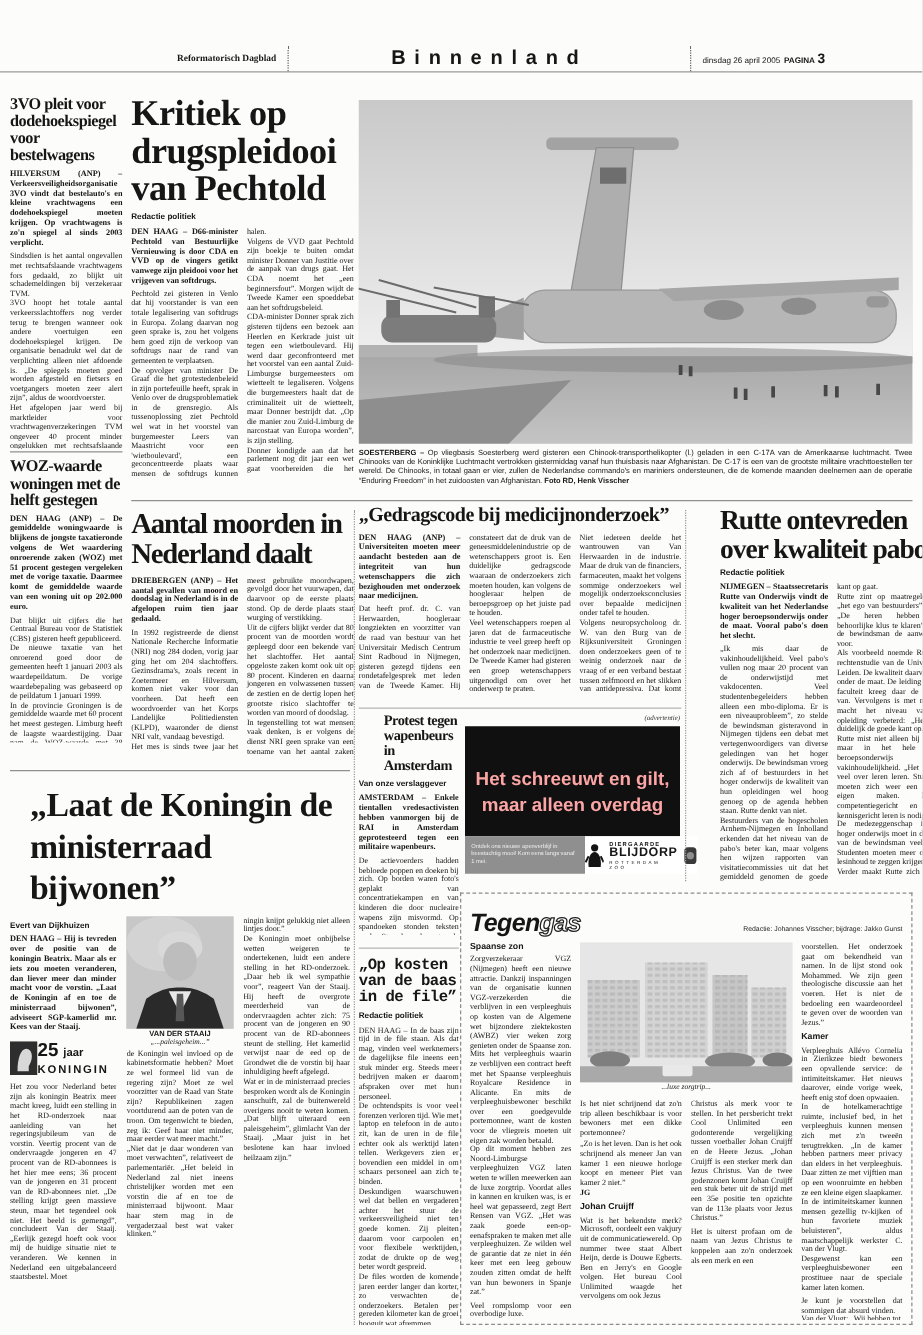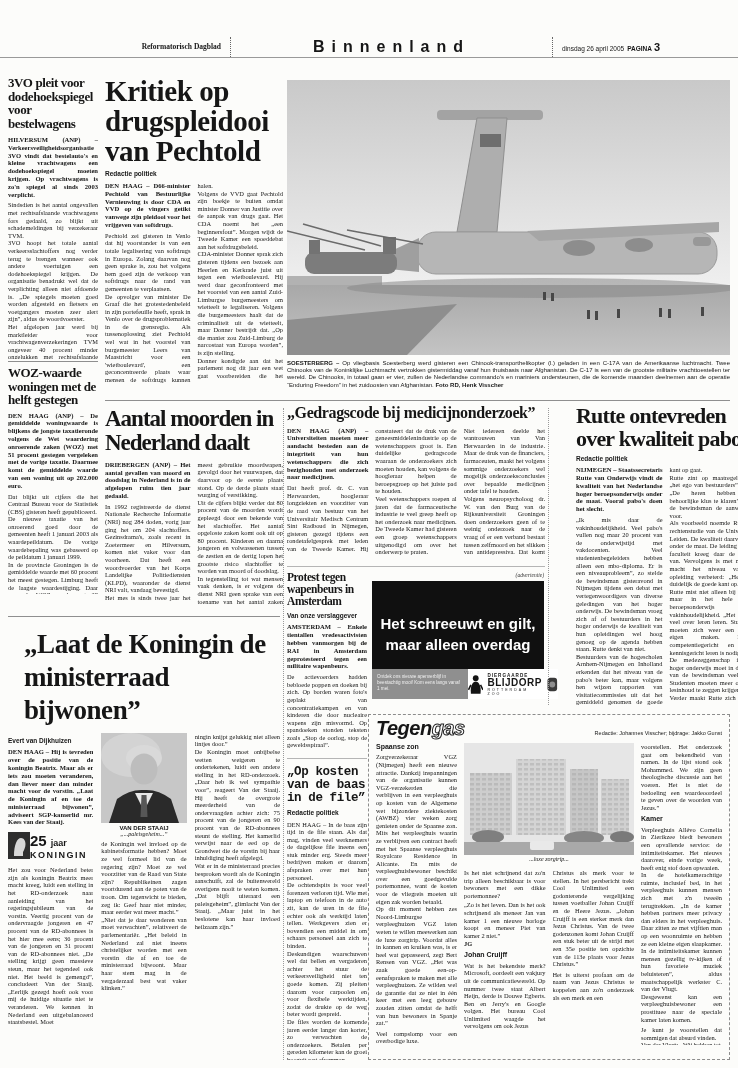--- a/index.html
+++ b/index.html
@@ -29,40 +29,40 @@
   .cols3 { column-count:3; column-gap:7px; column-fill:auto; overflow:hidden; }
   .clip { overflow:hidden; }
   .capt { font:6px/7.2px "Liberation Sans", sans-serif; text-align:justify; }
   .capt-lead { font-weight:bold; }
   .credit { font-weight:bold; white-space:nowrap; }
   .subhead { font:bold 7px/1.2 "Liberation Sans", sans-serif; margin:4px 0 2px; }
 
   
   .kon-grid { display:grid; grid-template-columns:repeat(3,1fr); column-gap:8px; height:352px; margin-top:6px; }
   .kon-col { overflow:hidden; }
-  .badge { display:flex; align-items:flex-start; gap:0; margin:6px 0; }
+  .badge { display:flex; align-items:flex-end; gap:0; margin:6px 0; }
   .badge-num { font:bold 15px "Liberation Sans", sans-serif; }
   .badge-jaar { font:bold 9px "Liberation Sans", sans-serif; }
   .badge-word { font:bold 9px "Liberation Sans", sans-serif; letter-spacing:1.5px; }
   .ph-caption-name { font:bold 6px "Liberation Sans", sans-serif; text-align:center; margin-top:2px; }
   .ph-caption-quote { font:italic 6px "Liberation Serif", serif; text-align:center; margin-bottom:3px; }
 
   
   .ad-label { font:italic 5.5px "Liberation Serif", serif; text-align:right; color:#333; margin-bottom:3px; }
   .ad-black { background:#101010; height:88px; display:flex; align-items:center; justify-content:center; }
-  .ad-head { color:#ffffff; font:bold 15px/1.35 "Liberation Sans", sans-serif; text-align:center; white-space:pre-line;margin-top:19px; }
+  .ad-head { color:#fca5a5; font:bold 15px/1.35 "Liberation Sans", sans-serif; text-align:center; white-space:pre-line;margin-top:19px; }
   .ad-strip { display:flex; height:30px; }
   .ad-gray { flex:0 0 96px; background:#8f8f8f; color:#f0f0f0; font:4.6px/6px "Liberation Sans", sans-serif; padding:5px 5px; }
   .ad-brandzone { flex:1; background:#fff; display:flex; align-items:center; justify-content:center; gap:4px; }
   .brand-top { font:bold 4.6px "Liberation Sans", sans-serif; letter-spacing:1px; }
   .brand-main { font:bold 10px/1 "Liberation Sans", sans-serif; letter-spacing:0.5px; }
   .brand-sub { font:3.6px "Liberation Sans", sans-serif; letter-spacing:2px; }
 
   
-  .tg-box { border:1px dashed #8c8c8c; padding:3px 7px; }
+  .tg-box { border:1px dashed #8c8c8c; padding:14px 7px; }
   .tg-titlerow { display:flex; align-items:baseline; justify-content:space-between; margin-bottom:5px; }
   .tg-title { font:bold italic 20px/1 "Liberation Sans", sans-serif; letter-spacing:-0.5px; }
   .tg-title .t2 { color:#fff; -webkit-text-stroke:1px #222; }
   .tg-credits { font:5.5px "Liberation Sans", sans-serif; color:#222; }
   .tg-grid { display:grid; grid-template-columns:repeat(4,1fr); column-gap:7px;
              grid-template-rows:112px 14px 1fr; height:302px; }
   .tg-c1 { grid-column:1; grid-row:1 / span 3; overflow:hidden; }
   .tg-photo { grid-column:2 / span 2; grid-row:1; }
   .tg-cap { grid-column:2 / span 2; grid-row:2; font:italic 6px/8px "Liberation Serif", serif; text-align:center; }
   .tg-c2 { grid-column:2; grid-row:3; overflow:hidden; }
@@ -204,21 +204,21 @@
 Rutte zint op maatregelen die „het ego van bestuurders” raken. „De heren hebben een behoorlijke klus te klaren”, hield de bewindsman de aanwezigen voor.
 Als voorbeeld noemde Rutte de rechtenstudie van de Universiteit Leiden. De kwaliteit daarvan was onder de maat. De leiding van de faculteit kreeg daar de schuld van. Vervolgens is met man en macht het niveau van de opleiding verbeterd: „Het gaat duidelijk de goede kant op.”
 Rutte mist niet alleen bij pabo's, maar in het hele hoger beroepsonderwijs de vakinhoudelijkheid. „Het gaat te veel over leren leren. Studenten moeten zich weer een beroep eigen maken. Minder competentiegericht en meer kennisgericht leren is nodig.”
 De medezeggenschap in het hoger onderwijs moet in de ogen van de bewindsman veel beter. Studenten moeten meer over de lesinhoud te zeggen krijgen.
 Verder maakt Rutte zich zorgen over het feit dat Turken die net hun hbo-diploma hebben gehaald, teruggaan naar het land van herkomst. „Ze vinden dat ze hier geen gelegenheid krijgen om hun talenten in te zetten. Dat is niet goed. Autochtonen én allochtonen moeten hier een samenleving opbouwen.”
 Rutte hield gisteravond zijn plan staande om studenten na vijfenhalf jaar studie ertoe te verplichten het collegegeld zelf te betalen. Morgen debatteert de Tweede Kamer erover.</p>
     </div>
   </section>
 
   <section class="abs clip" style="left:287px; top:572px; width:80px; height:176px;">
-    <h2 class="hl" style="font-size:11.5px;">Protest tegen wapenbeurs in Amsterdam</h2>
+    <h2 class="hl" style="font-size:11.5px;margin-left:20px;">Protest tegen wapenbeurs in Amsterdam</h2>
     <div class="byline">Van onze verslaggever</div>
     <p class="lead">AMSTERDAM – Enkele tientallen vredesactivisten hebben vanmorgen bij de RAI in Amsterdam geprotesteerd tegen een militaire wapenbeurs.</p>
     <p class="bt">De actievoerders hadden bebloede poppen en doeken bij zich. Op borden waren foto's geplakt van concentratiekampen en van kinderen die door nucleaire wapens zijn misvormd. Op spandoeken stonden teksten zoals „Stop de oorlog, stop de geweldsspiraal”.
 De ITEC (International Training and Education Conference) is een simulatiebeurs. Volgens de organisatie gaat het om een expositie van trainings- en opleidingstechnieken, waarvan ongeveer de helft is bedoeld voor militaire doeleinden.
 De beurs, die drie dagen duurt, werd in 2000 voor het laatst in Nederland gehouden. Het Haagse Congrescentrum wil de beurs niet meer huisvesten.</p>
   </section>
 
   <aside class="abs" style="left:372px; top:572px; width:172px;">
     <div class="ad-label">(advertentie)</div>
     <div class="ad-black">

